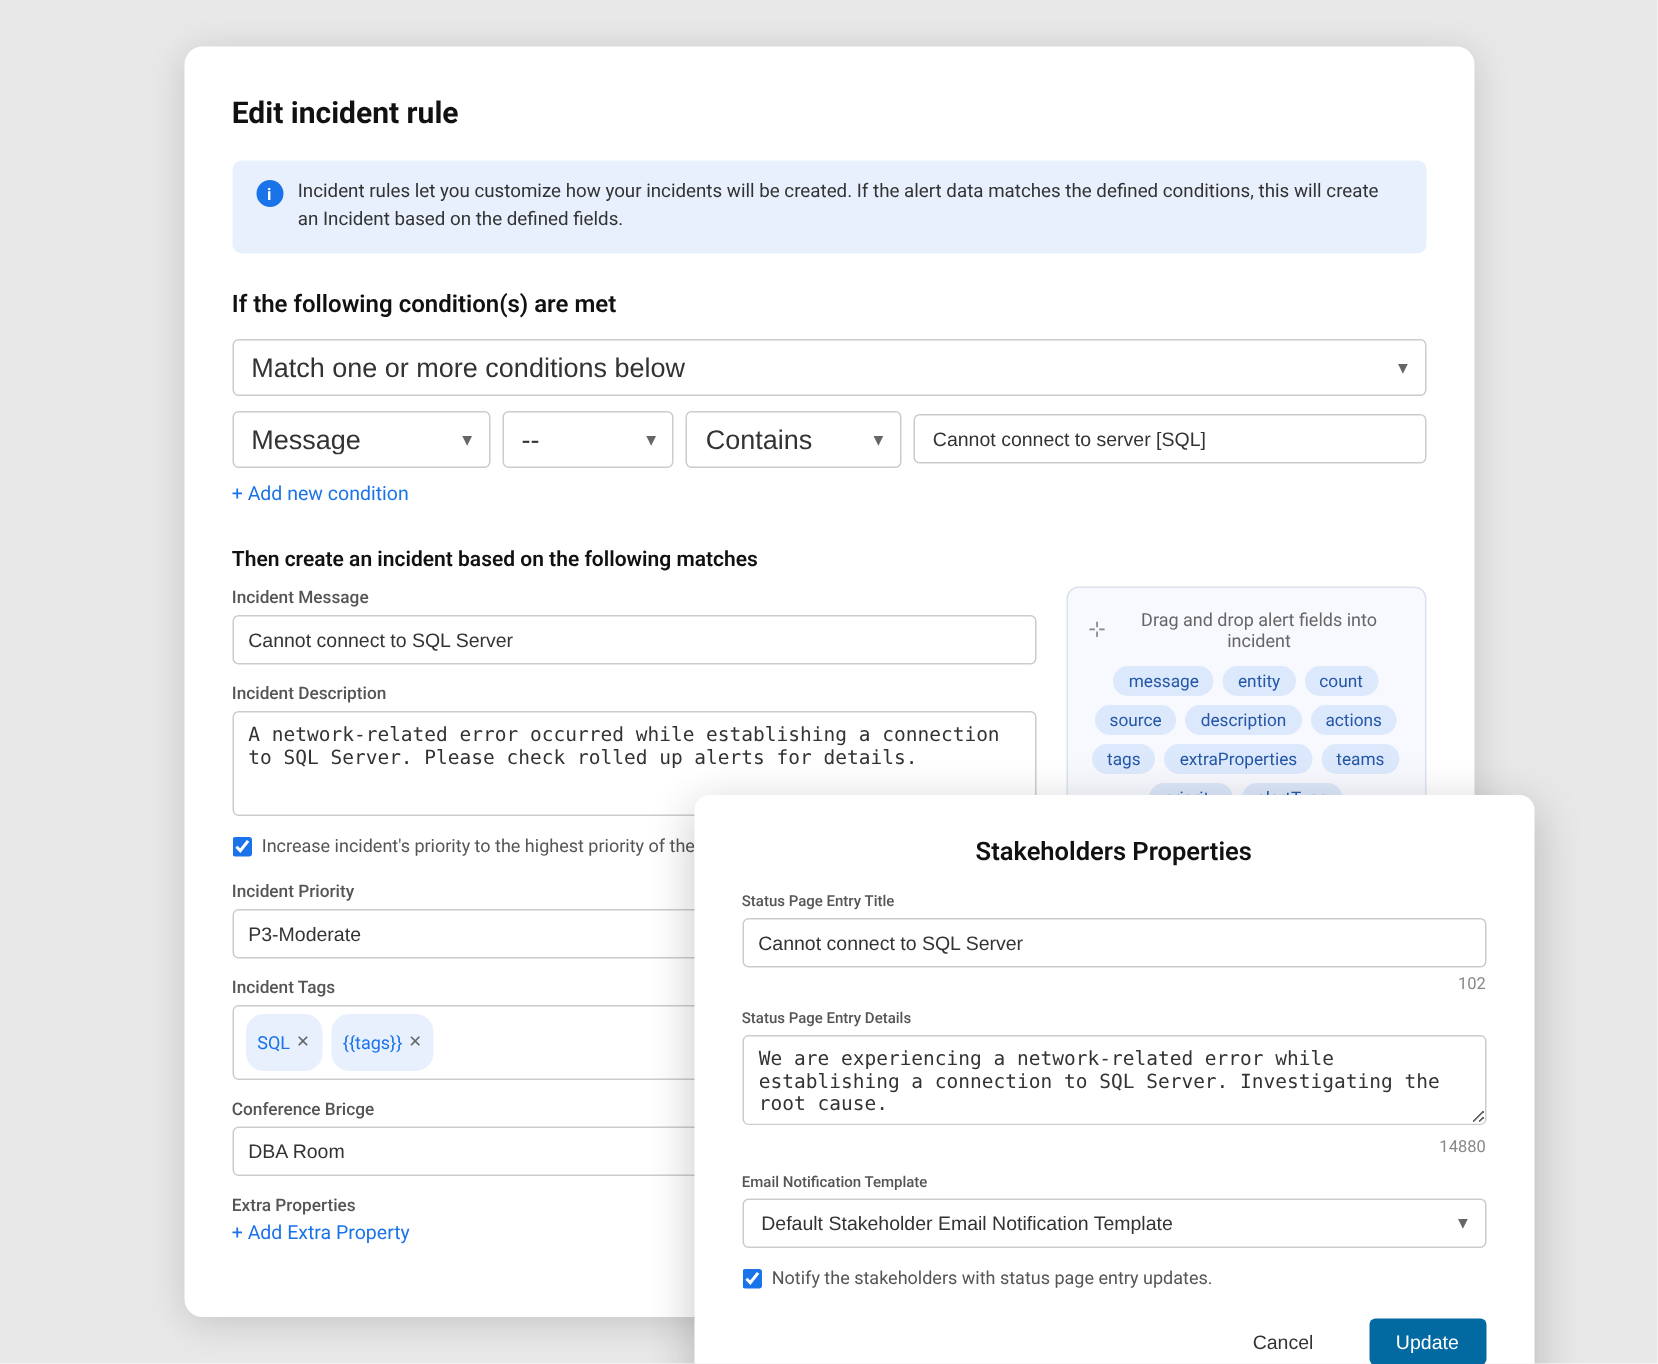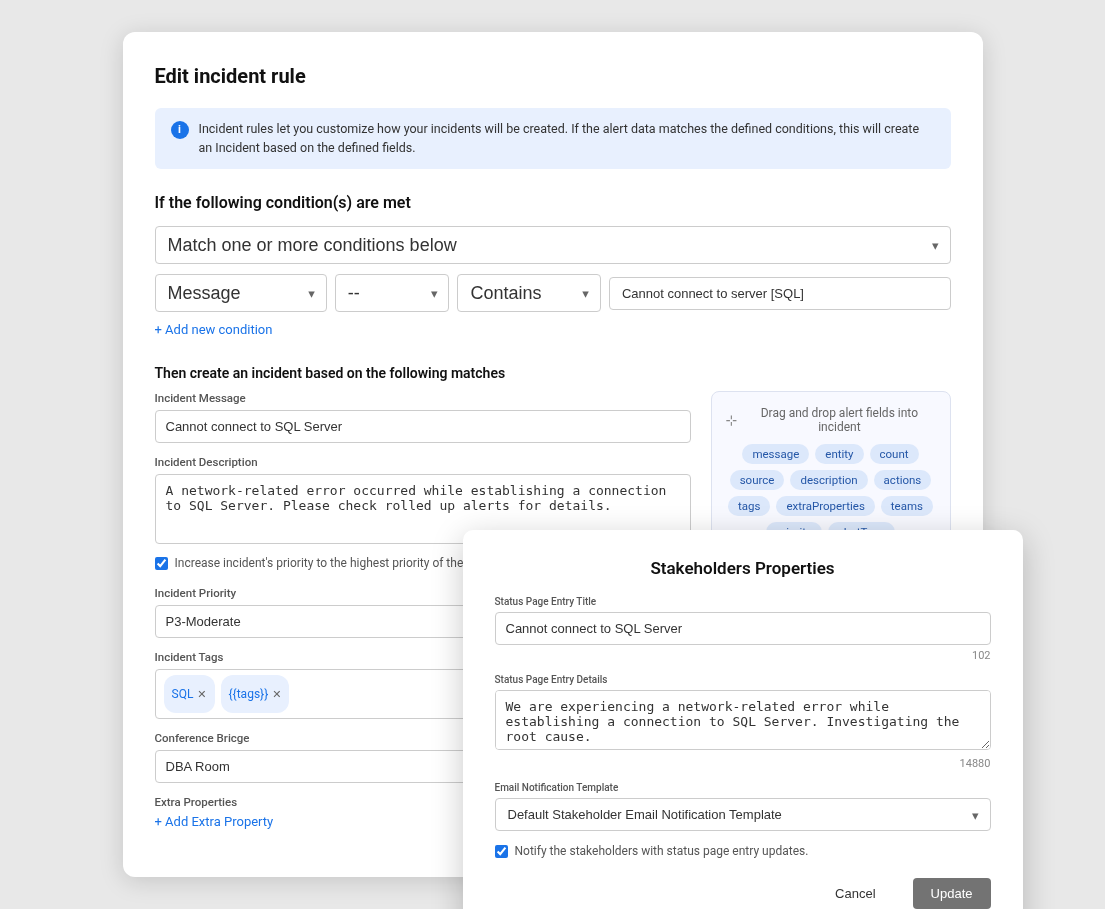--- a/index.html
+++ b/index.html
@@ -409,21 +409,21 @@
     .btn-cancel {
       background: transparent;
       border: none;
       color: #333;
       font-size: 13px;
       cursor: pointer;
       padding: 7px 14px;
     }
 
     .btn-update {
-      background: #737373;
+      background: #0369a1;
       color: white;
       border: none;
       border-radius: 4px;
       padding: 8px 18px;
       font-size: 13px;
       font-weight: 500;
       cursor: pointer;
     }
   </style>
 </head>

